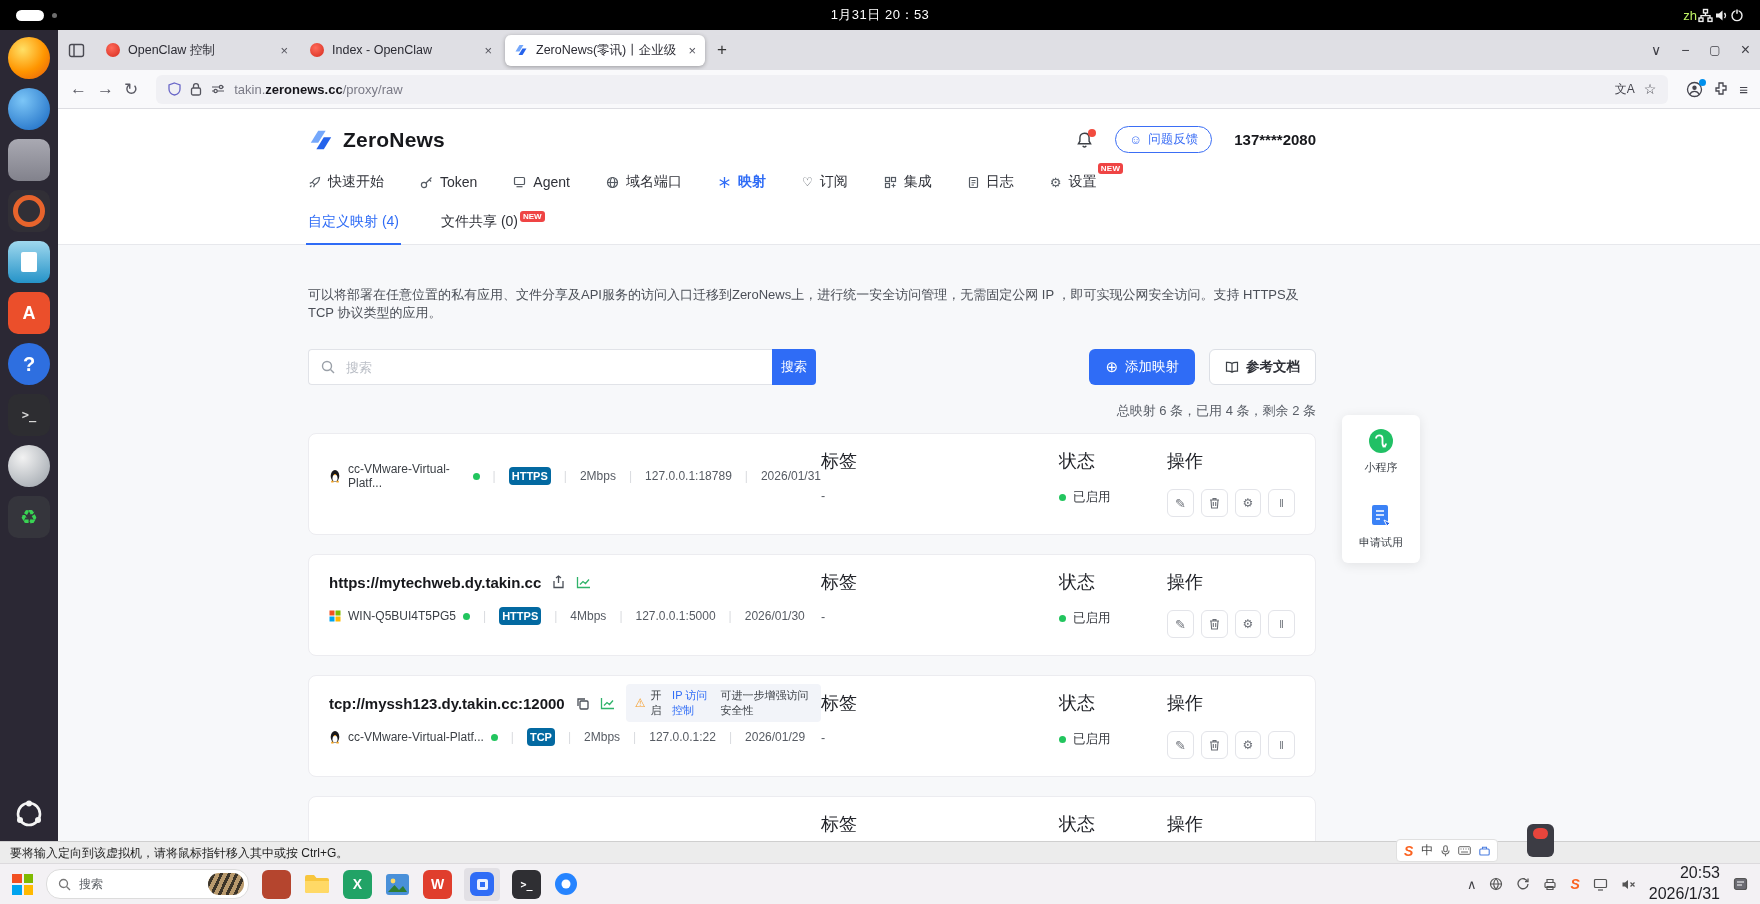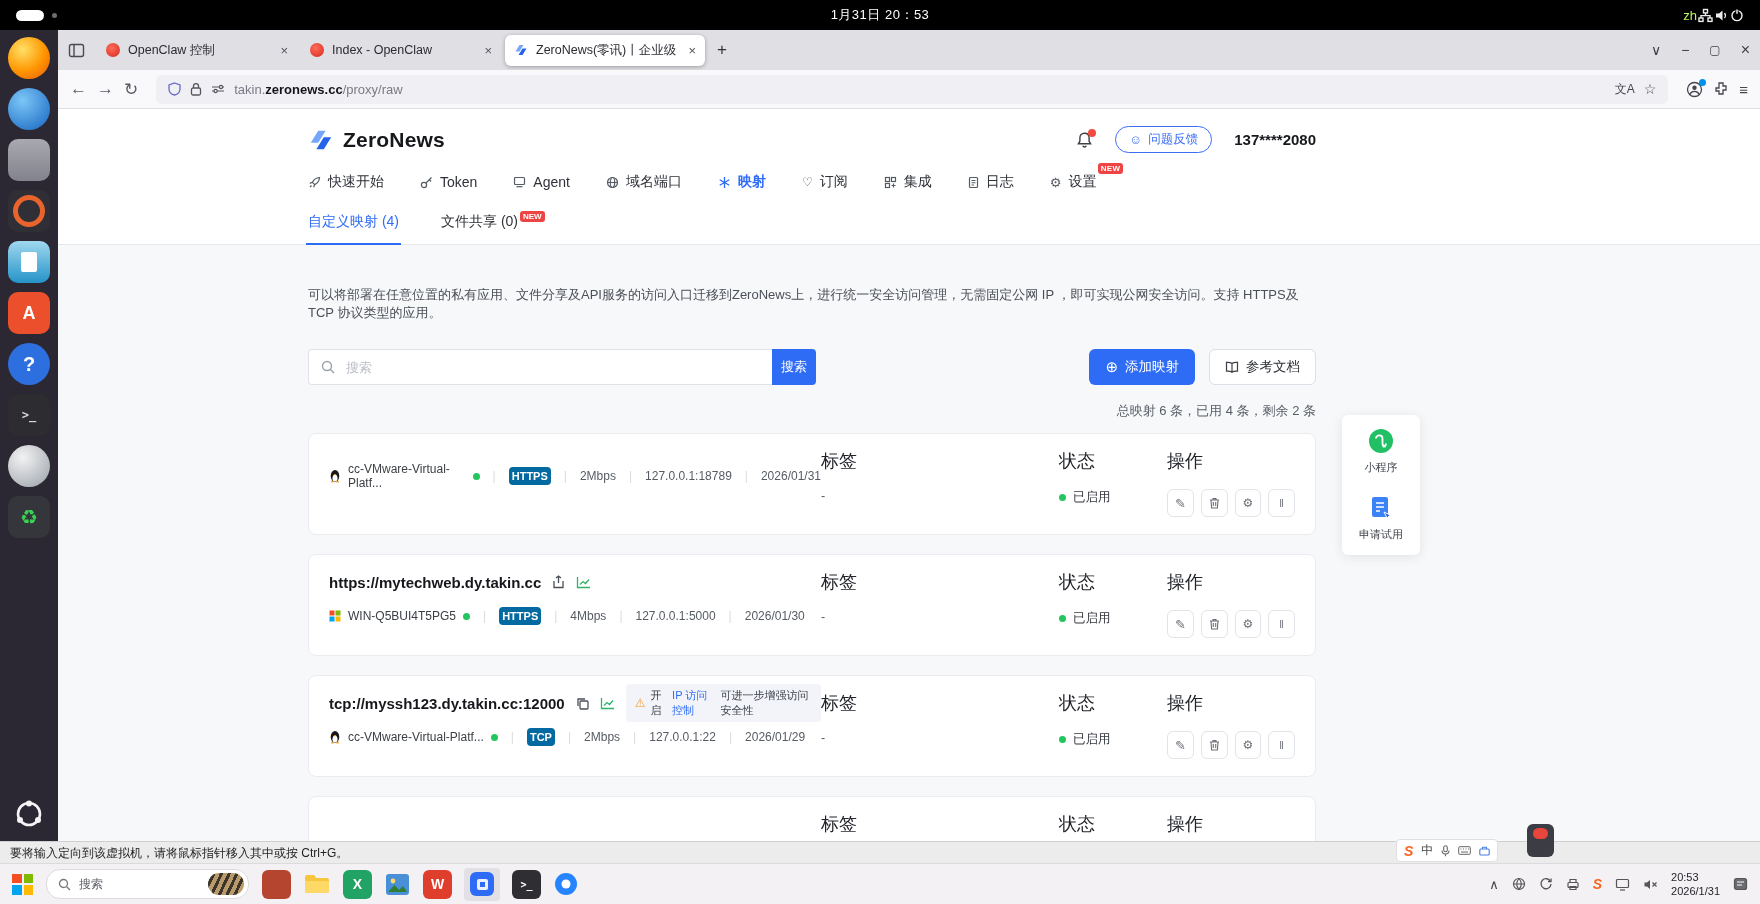--- a/index.html
+++ b/index.html
@@ -92,21 +92,21 @@
   .search-field input{border:none;outline:none;flex:1;font-size:13px;color:#333;background:transparent;
                 font-family:"Liberation Sans","DejaVu Sans",sans-serif;}
   .search-field input::placeholder{color:#b9bdc5;}
   .search-btn{width:44px;background:#2f6cf6;color:#fff;border-radius:0 4px 4px 0;display:flex;
               align-items:center;justify-content:center;font-size:13px;border:none;}
   .controls-right{margin-left:auto;display:flex;gap:14px;}
   .btn-primary{background:#2f6cf6;color:#fff;border-radius:6px;height:36px;padding:0 16px;
                display:inline-flex;align-items:center;gap:7px;font-size:13.5px;border:none;}
   .btn-primary .oplus{font-size:15px;}
   .btn-ghost{background:#fff;border:1px solid #dcdfe5;border-radius:6px;height:36px;padding:0 15px;
-             display:inline-flex;align-items:center;gap:7px;font-size:13.5px;color:#2f3138;}
+             display:inline-flex;align-items:center;gap:7px;font-size:13.5px;color:#2f3138;font-weight:bold;}
   .quota{margin-top:17px;text-align:right;font-size:13px;color:#585d66;}
   .cards{margin-top:13px;display:flex;flex-direction:column;gap:19px;}
   .card{background:#fff;border:1px solid #ececf0;border-radius:8px;padding:15px 20px 17px 20px;display:flex;}
   .c-main{flex:1;min-width:0;}
   .url-line{display:flex;align-items:center;gap:11px;font-size:15px;font-weight:700;color:#17181c;height:24px;}
   .hl-box{display:inline-flex;align-items:center;gap:11px;border:4px solid #e8453c;border-radius:3px;
           padding:6px 14px;margin:-10px 0 0 -20px;}
   .detail-line{margin-top:13px;display:flex;align-items:center;gap:13px;font-size:12px;color:#565b63;}
   .sep::before{content:"|";color:#d9dbdf;font-size:12px;}
   .proto{background:#0369a1;color:#fff;font-size:11px;padding:3px 3px;border-radius:4px;font-weight:600;}
@@ -120,42 +120,42 @@
   .ops{display:flex;gap:7px;}
   .op{width:26px;height:26px;border:1px solid #e3e4e9;border-radius:6px;display:flex;align-items:center;
       justify-content:center;background:#fff;color:#6b6f77;font-size:13px;}
   .warn-chip{display:inline-flex;align-items:center;gap:5px;background:#f2f4f9;border-radius:4px;
              padding:4px 9px;font-size:11px;color:#3c4046;font-weight:400;}
   .warn-chip .wlink{color:#2f6cf6;}
   .warn-tri{color:#f59a23;font-size:12px;}
 
   .side-panel{position:absolute;left:1284px;top:306px;width:68px;background:#fff;border-radius:6px;
               box-shadow:0 2px 12px rgba(0,0,0,.09);padding:13px 5px;display:flex;flex-direction:column;
-              gap:20px;align-items:center;}
+              gap:28px;align-items:center;}
   .sp-item{display:flex;flex-direction:column;align-items:center;gap:6px;font-size:11px;color:#3a3f46;}
 
   
   .vmbar{position:absolute;left:0;right:0;bottom:40px;height:22px;background:#ececec;border-top:1px solid #cfcfcf;
          display:flex;align-items:center;padding:0 10px;font-size:12px;color:#1f1f1f;z-index:70;}
 
   
   .taskbar{position:absolute;left:0;right:0;bottom:0;height:40px;background:#f3f1f4;border-top:1px solid #dcdadd;
            display:flex;align-items:center;padding:0 12px;gap:13px;z-index:70;}
   .winlogo{width:21px;height:21px;display:grid;grid-template-columns:1fr 1fr;grid-template-rows:1fr 1fr;gap:2px;}
   .winlogo i{display:block;}
   .tsearch{width:186px;height:28px;background:#fff;border:1px solid #dcdcdc;border-radius:14px;display:flex;
            align-items:center;gap:8px;padding:0 4px 0 11px;font-size:12px;color:#5f6368;}
   .tthumb{margin-left:auto;width:36px;height:22px;border-radius:11px;
           background:repeating-linear-gradient(115deg,#b99a6d 0 4px,#3c3428 4px 7px);}
   .tapps{display:flex;gap:12px;align-items:center;}
   .tapp{width:29px;height:29px;border-radius:6px;display:flex;align-items:center;justify-content:center;
         font-weight:700;color:#fff;font-size:14px;}
   .tboxed{width:36px;height:33px;background:#e2e0e5;border-radius:4px;display:flex;align-items:center;justify-content:center;}
   .tray{margin-left:auto;display:flex;align-items:center;gap:13px;color:#3f3f44;font-size:13px;}
-  .tray-time{text-align:left;font-size:11px;line-height:1.3;color:#1f1f24;}
+  .tray-time{text-align:right;font-size:16px;line-height:1.3;color:#1f1f24;}
   .sogou-tray{color:#fb6321;font-weight:900;font-style:italic;font-size:14px;}
 
   
   .sogou-bar{position:absolute;left:1396px;bottom:42px;height:21px;background:#fff;border:1px solid #e0e0e0;
              border-radius:4px;display:flex;align-items:center;gap:8px;padding:0 7px;font-size:12px;color:#444;z-index:80;}
   .sogou-s{color:#fb6321;font-weight:900;font-style:italic;font-size:14px;}
   .sogou-widget{position:absolute;left:1527px;bottom:47px;width:27px;height:33px;background:#3c3c44;
                 border-radius:6px;z-index:79;}
   .sogou-widget::after{content:"";position:absolute;top:4px;left:6px;width:15px;height:11px;border-radius:6px;background:#e8453c;}
 </style>

